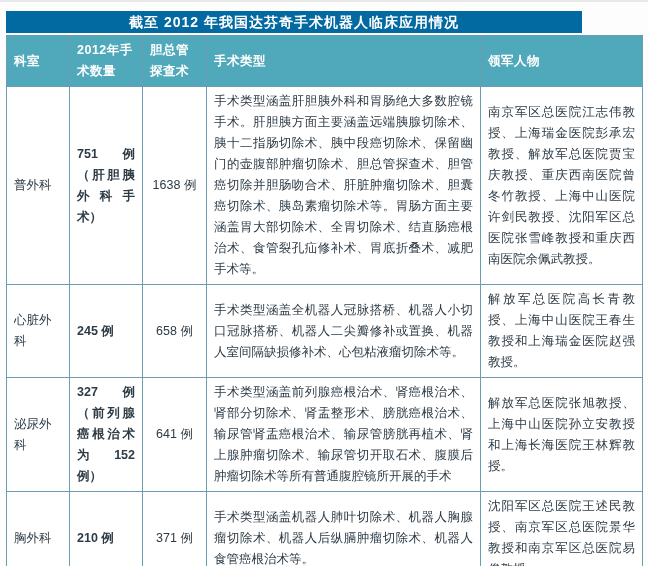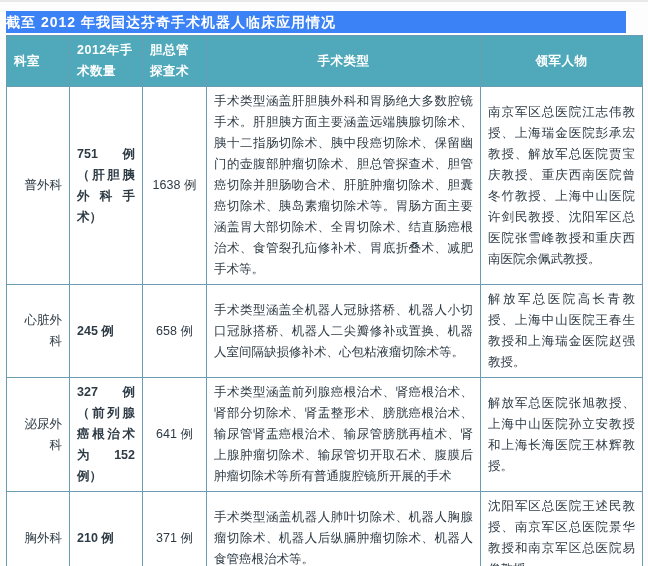--- a/index.html
+++ b/index.html
@@ -10,25 +10,25 @@
   }
   .page {
     box-sizing:border-box;
     width:648px; height:566px;
     padding:9px 6px 4px 6px;
     background:#fdfdfd;
     border-top:2px solid #e9e9e9;
   }
   .title-bar {
     box-sizing:border-box;
-    width:620px; height:22px;
-    background:#3b82f6;
+    width:576px; height:22px;
+    background:#0369a1;
     color:#ffffff;
     font-size:14px; font-weight:bold;
-    text-align:left; line-height:22px;
+    text-align:center; line-height:22px;
     letter-spacing:1px;
   }
   table.main {
     width:636px;
     margin-top:2px;
     border-collapse:collapse;
     table-layout:fixed;
     background:#ffffff;
   }
   table.main td, table.main th {
@@ -43,22 +43,22 @@
   thead th {
     background:#4fa9ba;
     color:#ffffff;
     border:1px solid #4fa9ba;
     border-bottom:1px solid #6b9db2;
     font-size:13px; font-weight:bold;
     height:42px;
     text-align:left;
     letter-spacing:0.5px;
   }
-  thead th.c-type, thead th.c-leader { text-align:center; }
-  td.c-dept  { text-align:right; }
+  thead th.c-type, thead th.c-leader { text-align:left; }
+  td.c-dept  { text-align:left; }
   td.c-count { text-align:justify;font-weight:bold; }
   td.c-cum   { text-align:center; }
   td.c-type  { text-align:justify;margin-top:48px; }
   td.c-leader{ text-align:justify; }
   tr.r1 { height:168px; }
   tr.r2 { height:68px; }
   tr.r3 { height:110px; }
   tr.r4 { height:76px; }
 </style>
 </head>

